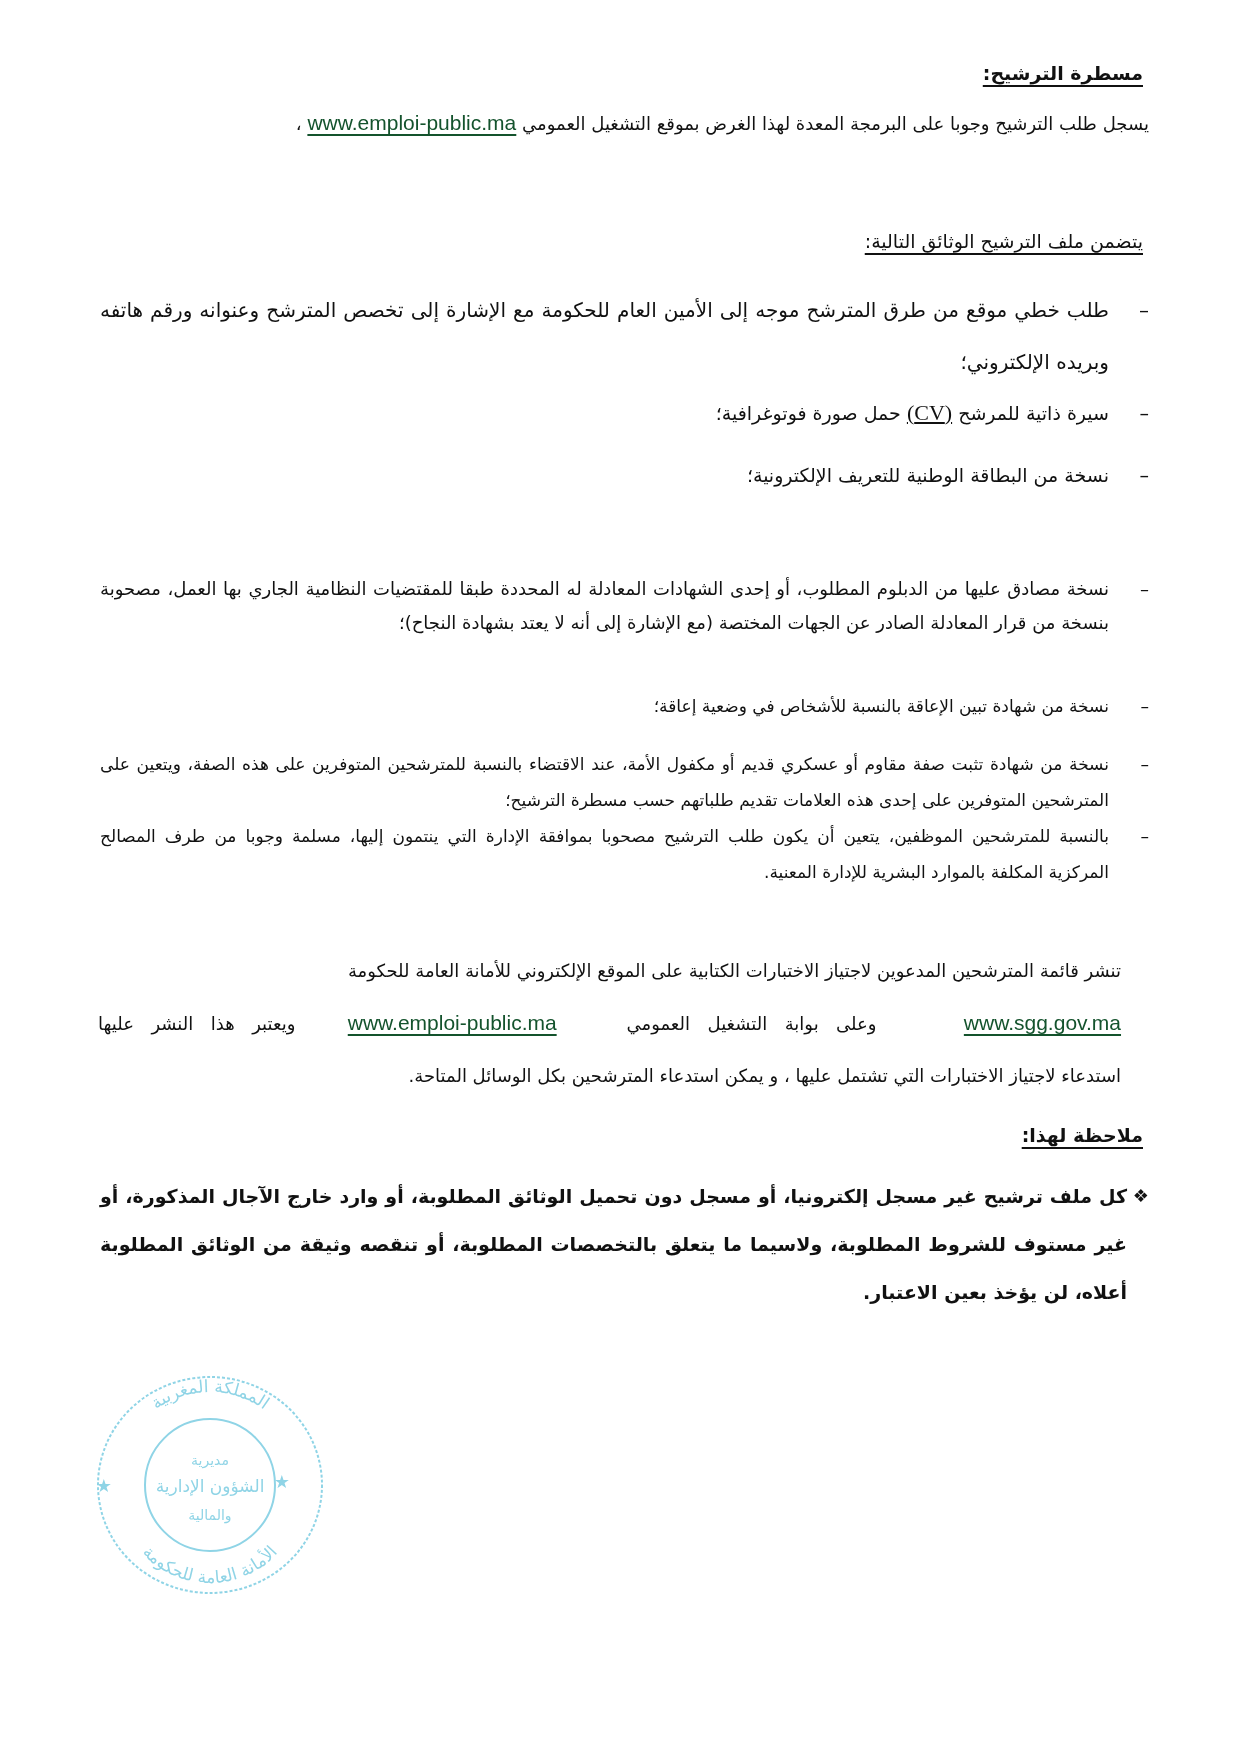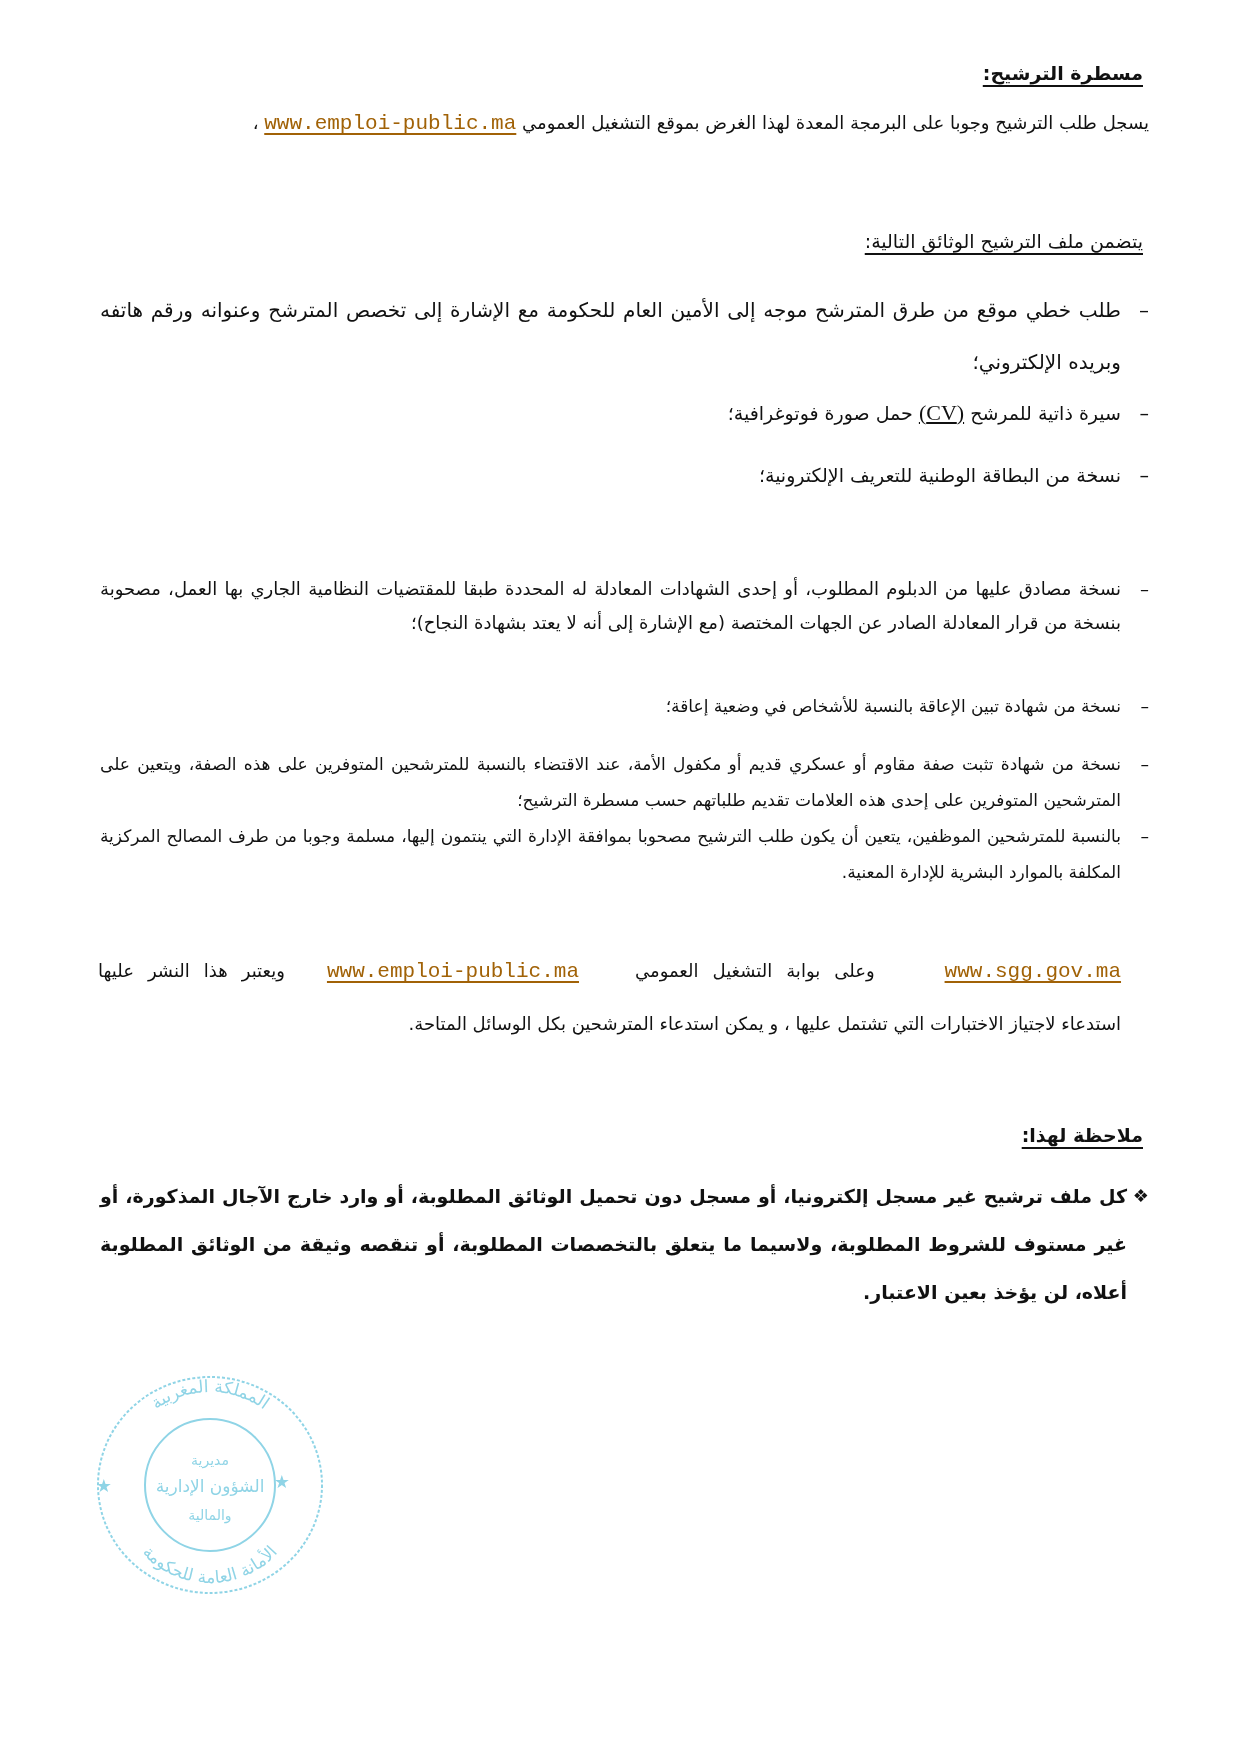--- a/index.html
+++ b/index.html
@@ -37,24 +37,24 @@
       font-weight: bold;
       text-decoration: underline;
       text-underline-offset: 5px;
       text-decoration-thickness: 1.5px;
     }
     .para {
       font-size: 18px;
       line-height: 48px;
     }
     .link {
-      color: #a16207;
+      color: #14532d;
       text-decoration: underline;
       text-underline-offset: 4px;
-      font-family: Liberation Mono, monospace;
+      font-family: Liberation Sans, sans-serif;
       font-size: 21px;
       direction: ltr;
       unicode-bidi: embed;
       cursor: pointer;
     }
     .num {
       font-family: "Liberation Serif", "DejaVu Serif", serif;
       font-weight: bold;
       font-size: 22px;
       padding: 0 10px;
@@ -69,21 +69,21 @@
       text-align: justify;
       text-align-last: right;
     }
     .list-item .dash {
       position: absolute;
       right: 0;
       top: 0;
     }
     .list-item .txt {
       display: block;
-      margin-right: 28px;
+      margin-right: 40px;
     }
     .serif-inline {
       font-family: "Liberation Serif", "DejaVu Serif", serif;
       font-size: 22px;
       text-decoration: underline;
     }
     .note-item {
       position: absolute;
       right: 92px;
       left: 100px;
@@ -161,20 +161,21 @@
     <span class="dash">–</span>
     <span class="txt">نسخة من شهادة تثبت صفة مقاوم أو عسكري قديم أو مكفول الأمة، عند الاقتضاء بالنسبة للمترشحين المتوفرين على هذه الصفة، ويتعين على المترشحين المتوفرين على إحدى هذه العلامات تقديم طلباتهم حسب مسطرة الترشيح؛</span>
   </div>
 
   <div class="list-item" style="top:818px; line-height:36px; font-size:17px;">
     <span class="dash">–</span>
     <span class="txt">بالنسبة للمترشحين الموظفين، يتعين أن يكون طلب الترشيح مصحوبا بموافقة الإدارة التي ينتمون إليها، مسلمة وجوبا من طرف المصالح المركزية المكلفة بالموارد البشرية للإدارة المعنية.</span>
   </div>
 
   <div class="block para" style="top:945px; right:120px; font-size:18px; line-height:52px;">
+    <div>تنشر قائمة المترشحين المدعوين لاجتياز الاختبارات الكتابية على الموقع الإلكتروني للأمانة العامة للحكومة</div>
     <div style="text-align-last: justify;">
       <a class="link">www.sgg.gov.ma</a>
       &nbsp;&nbsp;&nbsp;
       <span>وعلى بوابة التشغيل العمومي</span>
       &nbsp;&nbsp;
       <a class="link">www.emploi-public.ma</a>
       &nbsp;
       <span>ويعتبر هذا النشر عليها</span>
     </div>
     <div>استدعاء لاجتياز الاختبارات التي تشتمل عليها ، و يمكن استدعاء المترشحين بكل الوسائل المتاحة.</div>

